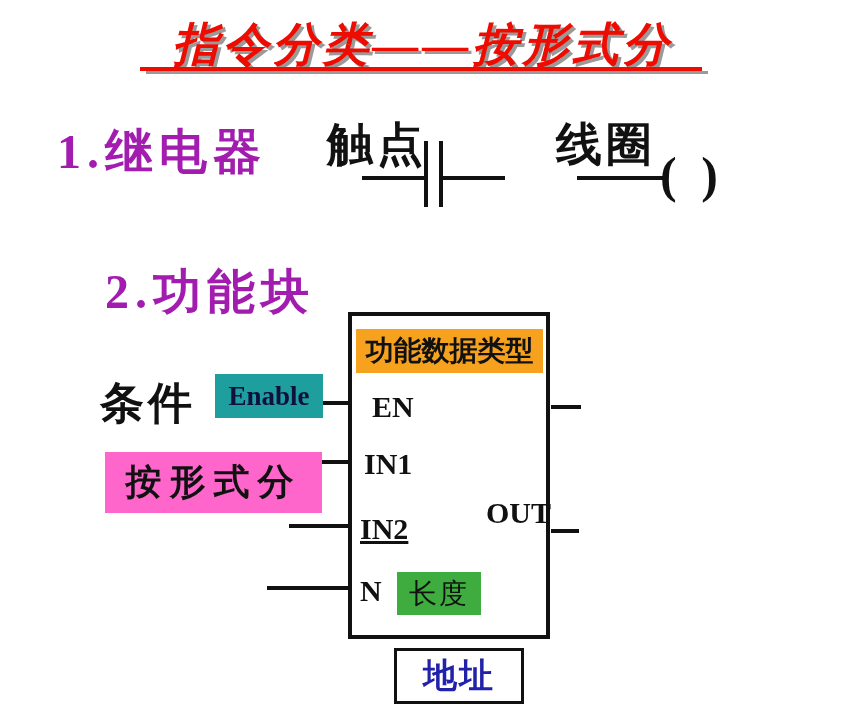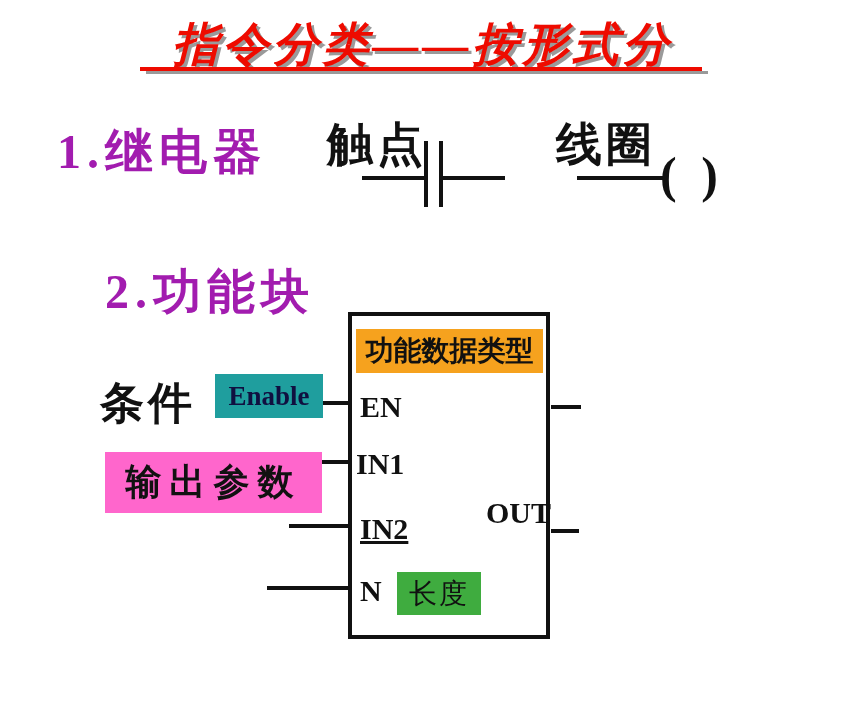--- a/index.html
+++ b/index.html
@@ -93,41 +93,44 @@
   <div class="abs coil-parens">( )</div>
 
   <div class="abs blue-heading" style="left:57px;top:260px;margin-left:48px;">2.功能块</div>
 
   <div class="abs black-label" style="left:100px;top:374px;font-size:44px;">条件</div>
   <div class="abs enable-box">
     <span>Enable</span>
   </div>
 
   <div class="abs input-params-box">
-    <span>输出参数</span>
+    <span>按形式分</span>
   </div>
 
   <div class="abs block"></div>
   <div class="abs orange-header">
     <span>功能数据类型</span>
   </div>
 
-  <div class="pin-label" style="left:360px;top:390px;">EN</div>
-  <div class="pin-label" style="left:356px;top:447px;">IN1</div>
+  <div class="pin-label" style="left:372px;top:390px;">EN</div>
+  <div class="pin-label" style="left:364px;top:447px;">IN1</div>
   <div class="pin-label" style="left:360px;top:512px;text-decoration:underline;">IN2</div>
   <div class="pin-label" style="left:360px;top:574px;">N</div>
   <div class="pin-label" style="left:486px;top:496px;">OUT</div>
 
   <div class="hl" style="left:323px;top:401px;width:26px;height:4px;"></div>
   <div class="hl" style="left:322px;top:460px;width:27px;height:4px;"></div>
   <div class="hl" style="left:289px;top:524px;width:60px;height:4px;"></div>
   <div class="hl" style="left:267px;top:586px;width:82px;height:4px;"></div>
 
   <div class="hl" style="left:551px;top:405px;width:30px;height:4px;"></div>
   <div class="hl" style="left:551px;top:529px;width:28px;height:4px;"></div>
 
   <div class="abs length-box">
     <span>长度</span>
   </div>
 
 
+  <div class="abs address-box">
+    <span>地址</span>
+  </div>
 
 </div>
 
 </body></html>

